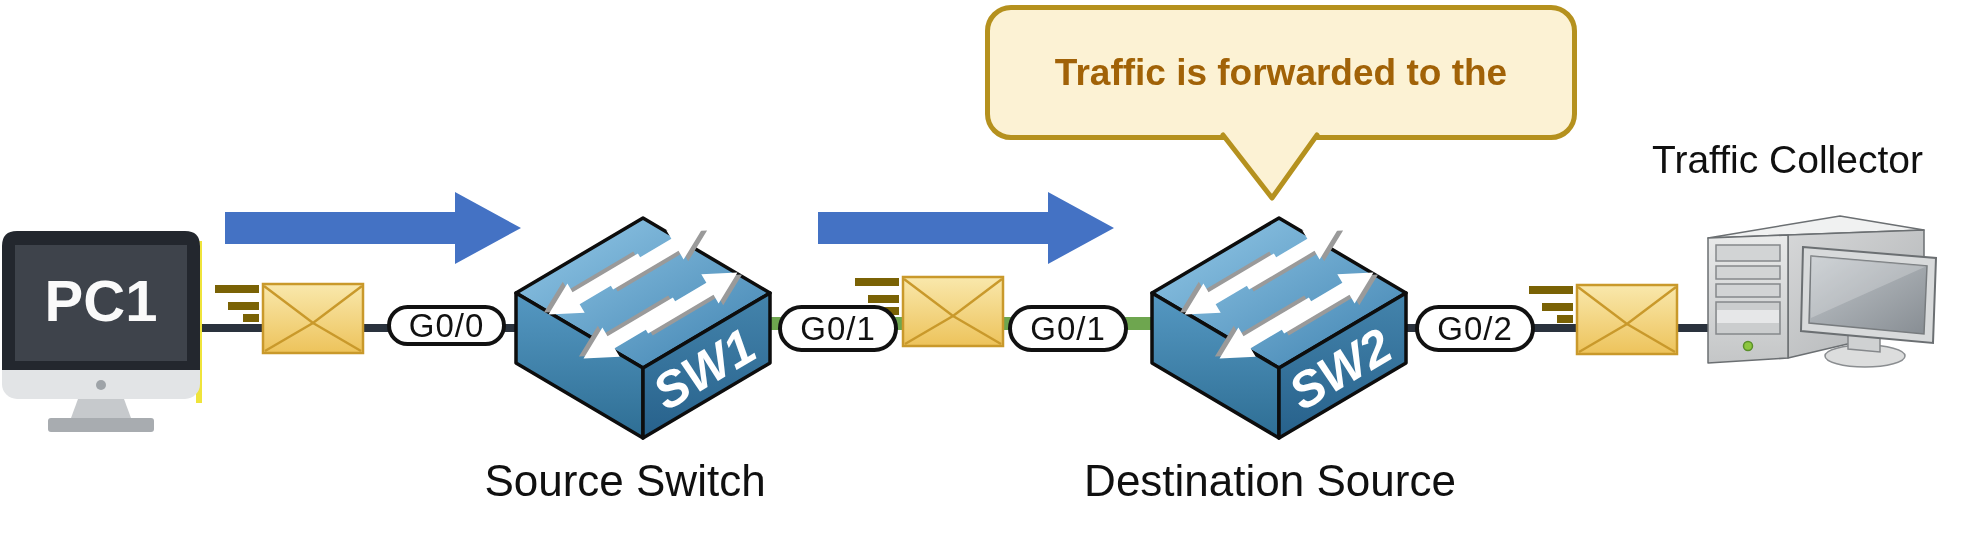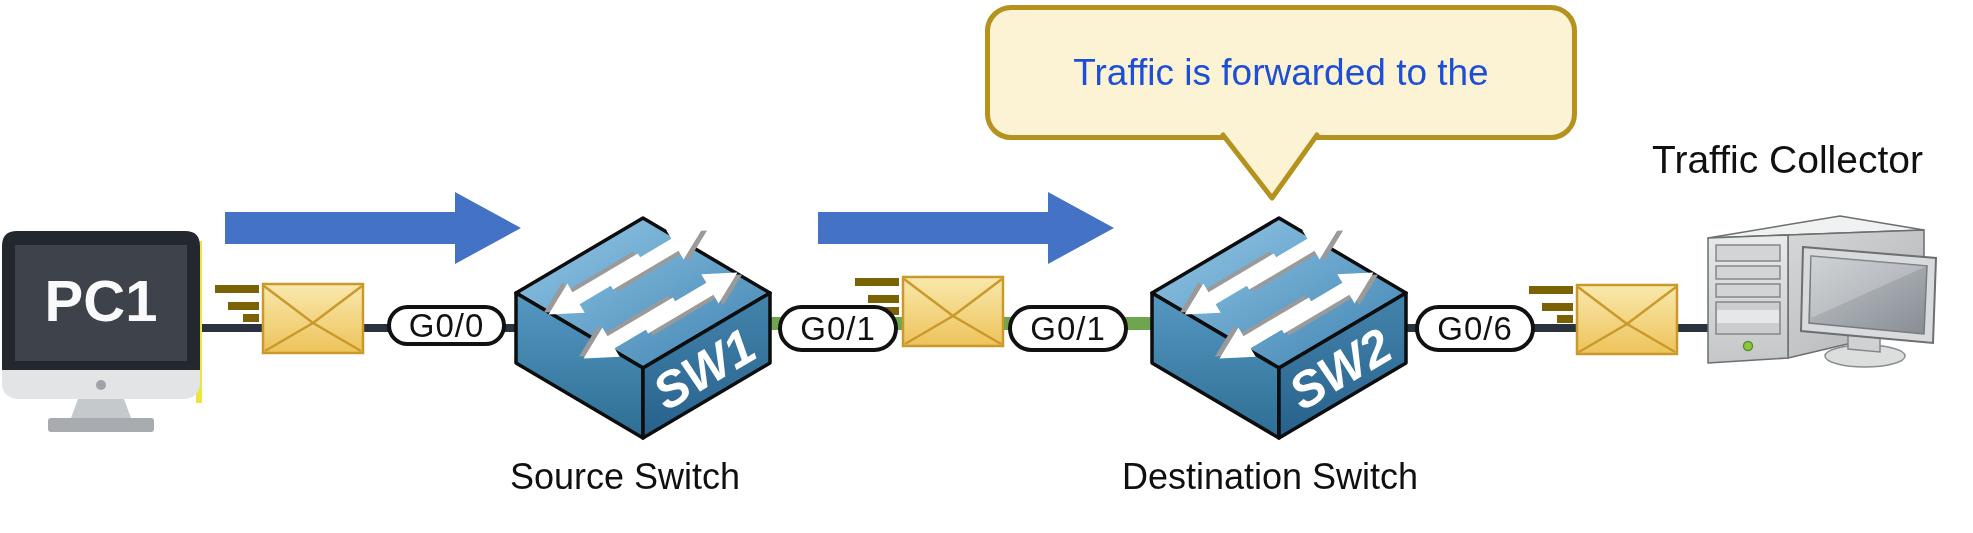--- a/index.html
+++ b/index.html
@@ -5,25 +5,25 @@
   html,body{margin:0;padding:0;background:#fff;}
   #canvas{position:relative;width:1973px;height:533px;background:#ffffff;overflow:hidden;
           font-family:"Liberation Sans", sans-serif;}
   .link{position:absolute;z-index:1;}
   .flow-arrow{position:absolute;z-index:2;}
   .node{position:absolute;z-index:3;}
   .port-pill{position:absolute;z-index:4;background:#ffffff;border:4px solid #111111;
              border-radius:24px;display:flex;align-items:center;justify-content:center;
              font-size:33px;letter-spacing:1px;color:#111;box-sizing:border-box;}
   .envelope{position:absolute;z-index:4;}
-  .caption{position:absolute;z-index:5;text-align:center;color:#101010;font-size:36px;}
+  .caption{position:absolute;z-index:5;text-align:center;color:#101010;font-size:44px;}
   .callout{position:absolute;z-index:5;left:985px;top:5px;width:592px;height:135px;
            box-sizing:border-box;background:#FCF2D4;border:5px solid #B5911E;border-radius:26px;
            display:flex;align-items:center;justify-content:center;}
-  .callout-text{font-size:37px;line-height:47px;font-weight:normal;color:#1d4ed8;text-align:center;}
+  .callout-text{font-size:37px;line-height:47px;font-weight:bold;color:#a16207;text-align:center;}
   .callout-tail{position:absolute;z-index:6;left:1200px;top:128px;}
   text{font-family:"Liberation Sans", sans-serif;}
 </style>
 </head>
 <body>
 
 <div id="canvas">
 
   <svg width="0" height="0" style="position:absolute" aria-hidden="true">
     <defs>
@@ -115,21 +115,21 @@
   <div class="port-pill" style="left:387px;top:305px;width:119px;height:41px;">
     <span>G0/0</span>
   </div>
   <div class="port-pill" style="left:778px;top:305px;width:120px;height:47px;">
     <span>G0/1</span>
   </div>
   <div class="port-pill" style="left:1008px;top:305px;width:120px;height:47px;">
     <span>G0/1</span>
   </div>
   <div class="port-pill" style="left:1415px;top:305px;width:120px;height:47px;">
-    <span>G0/6</span>
+    <span>G0/2</span>
   </div>
 
   <svg class="node" style="left:510px;top:212px;" width="266" height="230" viewBox="0 0 266 230">
     <use href="#switch-body"></use>
     <text transform="translate(203,172) rotate(-30.6)" text-anchor="middle" font-size="50" font-weight="bold" font-style="italic" fill="#FFFFFF">SW1</text>
   </svg>
 
   <svg class="node" style="left:1146px;top:212px;" width="266" height="230" viewBox="0 0 266 230">
     <use href="#switch-body"></use>
     <text transform="translate(203,172) rotate(-30.6)" text-anchor="middle" font-size="50" font-weight="bold" font-style="italic" fill="#FFFFFF">SW2</text>
@@ -155,16 +155,16 @@
   <div class="callout">
     <div class="callout-text">
       <div>Traffic is forwarded to the</div>
     </div>
   </div>
   <svg class="callout-tail" width="140" height="78" viewBox="0 0 140 78">
     <path d="M23,7 L72,70 L117,7" fill="#FCF2D4" stroke="#B5911E" stroke-width="5" stroke-linejoin="round" stroke-linecap="round"></path>
   </svg>
 
   <div class="caption" style="left:420px;top:456px;width:410px;">Source Switch</div>
-  <div class="caption" style="left:1055px;top:456px;width:430px;">Destination Switch</div>
+  <div class="caption" style="left:1055px;top:456px;width:430px;">Destination Source</div>
   <div class="caption" style="left:1600px;top:138px;width:375px;font-size:39px;">Traffic Collector</div>
 
 </div>
 
 </body></html>

